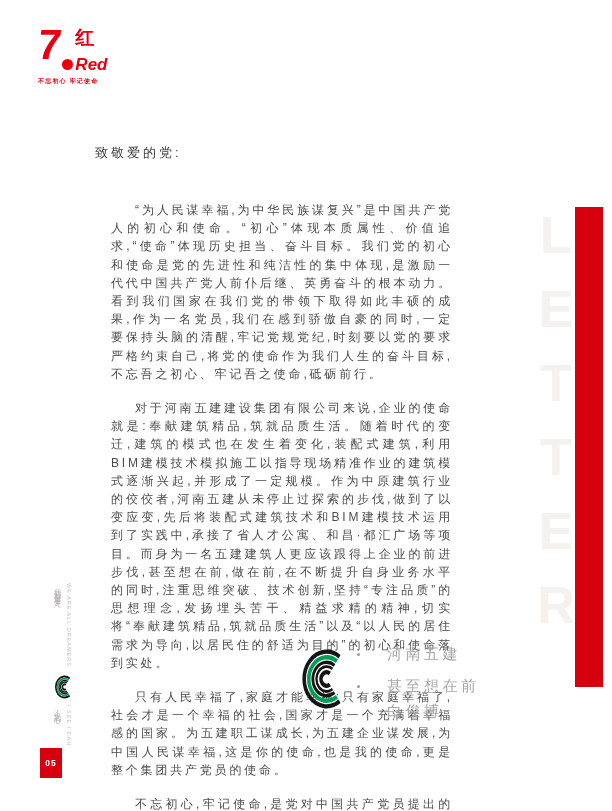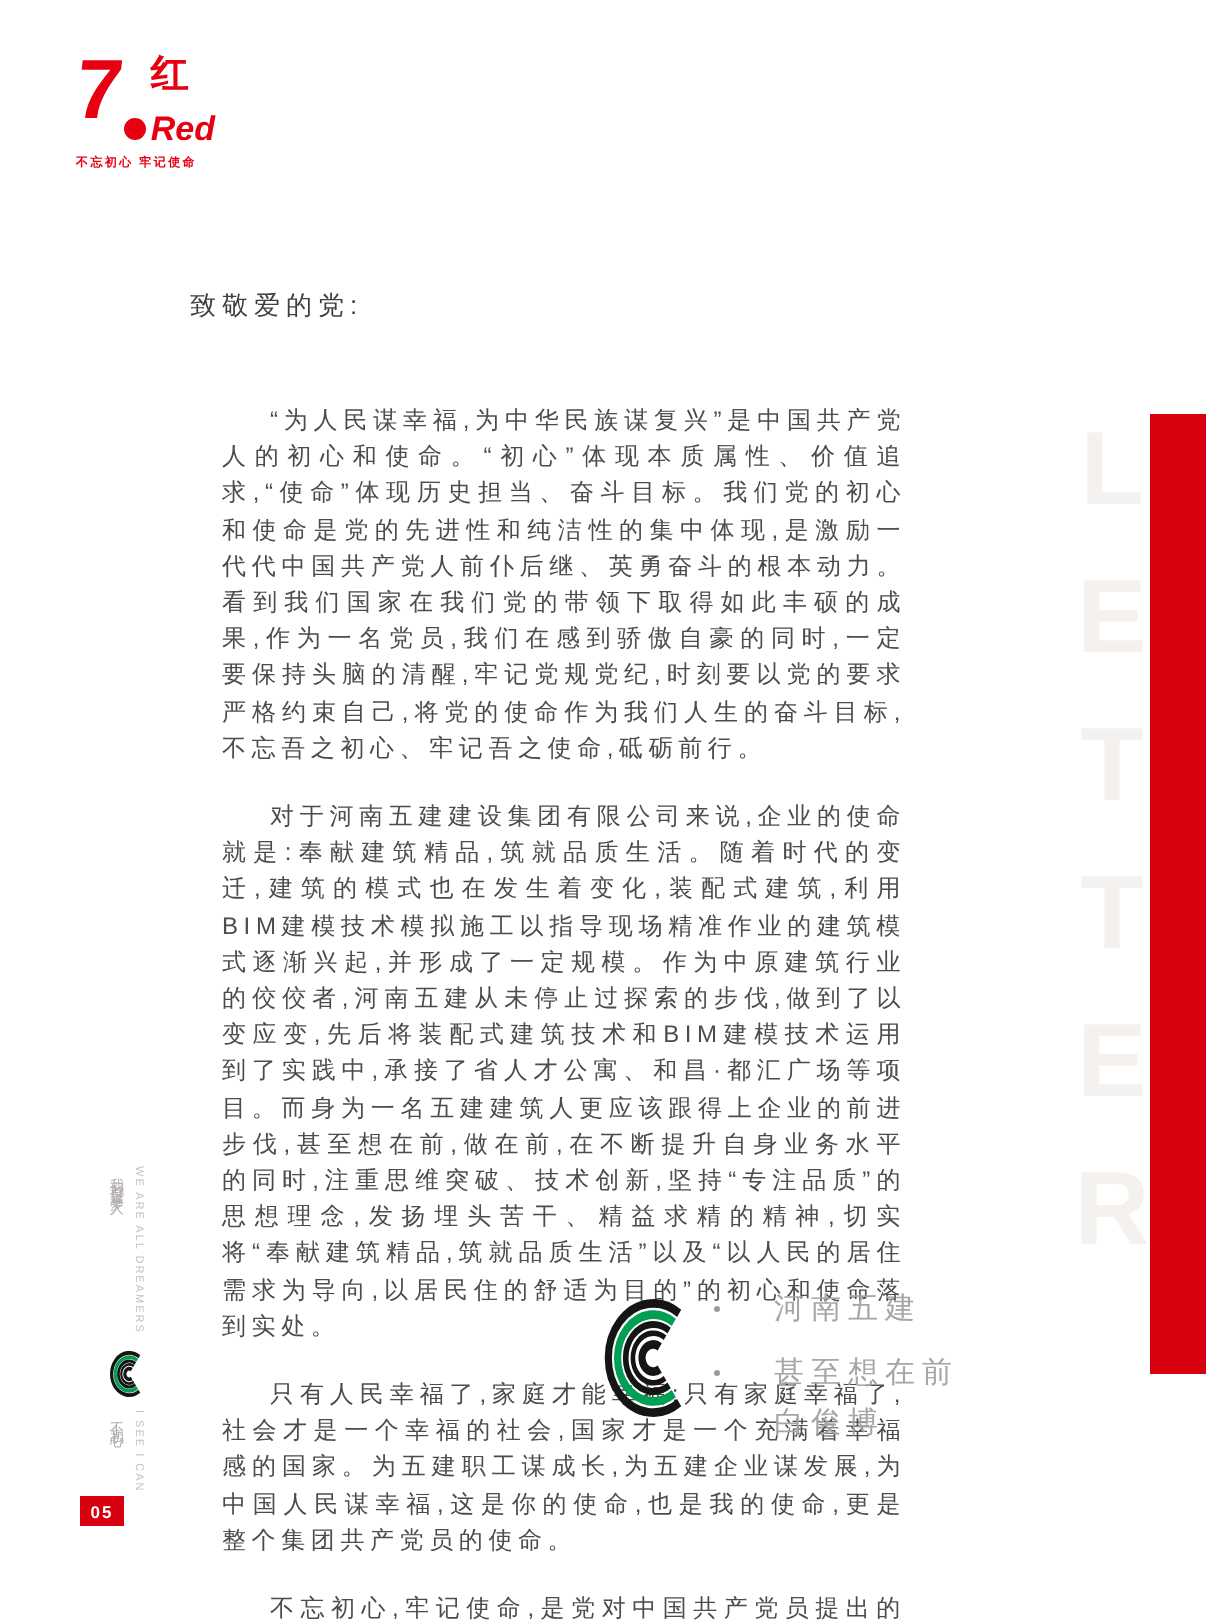--- a/index.html
+++ b/index.html
@@ -40,21 +40,21 @@
   .sig-row.name{margin-top:6px;}
   .sig-bullet{width:3px; height:3px; border-radius:50%; background:#9a9a9a; margin-right:27px;}
   .sig-indent{width:30px;}
   
   .rail{position:absolute; left:47px; top:583px; width:30px; display:flex; flex-direction:column; align-items:center;}
   .rail-group{display:flex; flex-direction:row; align-items:flex-start; gap:4px;}
   .rail-zh{writing-mode:vertical-rl; font-size:7px; color:#b3afad; letter-spacing:2px;}
   .rail-en{writing-mode:vertical-rl; font-size:5.5px; color:#c4c0be; letter-spacing:1px;}
   .rail-logo{margin:8px 0 6px 0;}
   .page-num{
-    position:absolute; left:40px; top:748px; width:22px; height:15px;
+    position:absolute; left:40px; top:748px; width:22px; height:30px;
     background:#d7000f; color:#ffffff; font-size:8.5px; letter-spacing:1px;
     display:flex; align-items:center; justify-content:center;font-weight:bold;
   }
 </style>
 </head>
 <body>
 
 <div class="page">
 
   <div class="brand">

